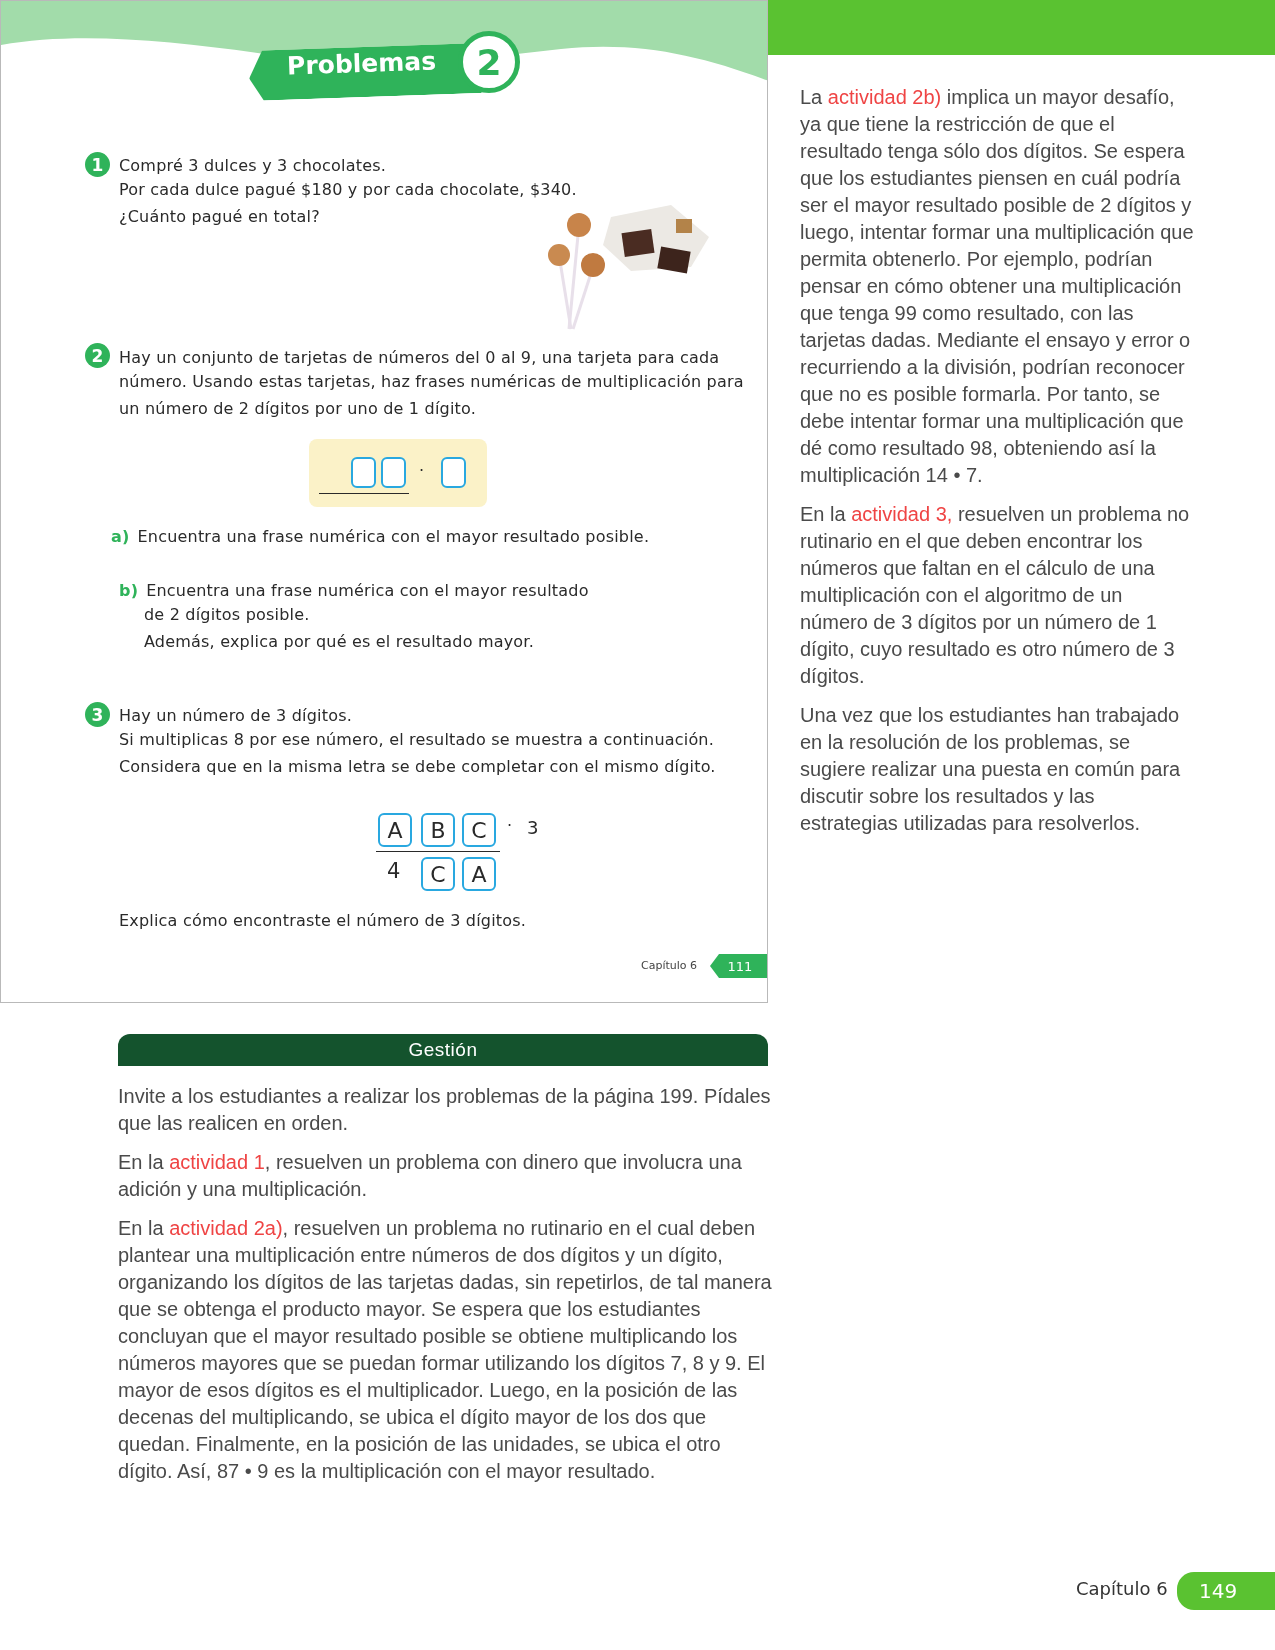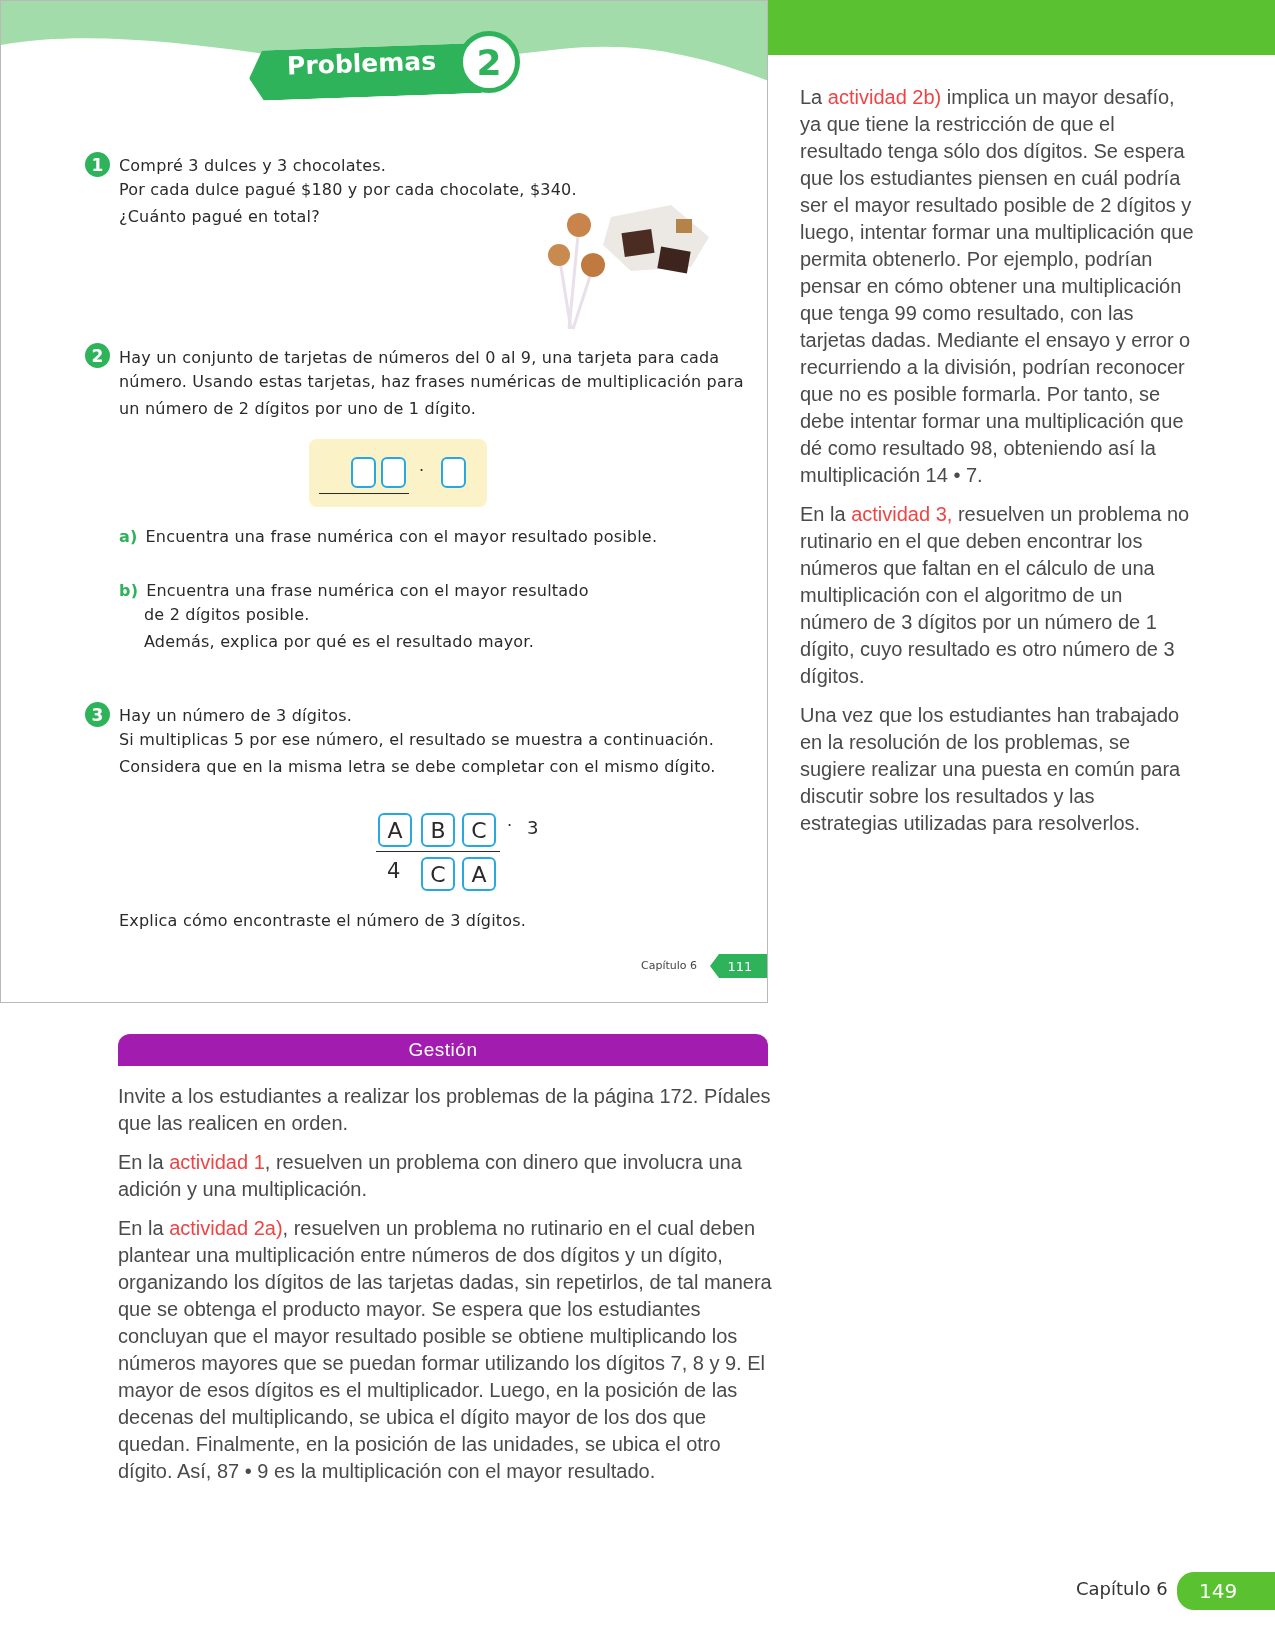--- a/index.html
+++ b/index.html
@@ -77,21 +77,21 @@
 
   .guide-text {
     position: absolute; font-family: "Liberation Sans", sans-serif;
     font-size: 20px; line-height: 27px; color: #4a4a4a;
   }
   .guide-text b { color: #ef4444; font-weight: 400; }
   .guide-text p { margin-bottom: 12px; }
 
   .gestion-bar {
     position: absolute; left: 118px; top: 1034px; width: 650px; height: 32px;
-    background: #a21caf; border-radius: 12px 12px 0 0;
+    background: #14532d; border-radius: 12px 12px 0 0;
     color: #fff; font-size: 19px; display: flex; align-items: center; justify-content: center;
     font-family: "Liberation Sans", sans-serif; letter-spacing: 0.5px;
   }
 
   .page-footer-label {
     position: absolute; left: 1076px; top: 1578px; font-size: 18px; color: #333;
     font-family: "DejaVu Sans", sans-serif;
   }
   .page-footer-num {
     position: absolute; left: 1177px; top: 1572px; width: 98px; height: 38px;
@@ -137,33 +137,33 @@
     <div>número. Usando estas tarjetas, haz frases numéricas de multiplicación para</div>
     <div style="margin-top:3px;">un número de 2 dígitos por uno de 1 dígito.</div>
   </div>
   <div class="card-panel">
     <div class="digit-box small-box" style="left:42px;top:18px;"></div>
     <div class="digit-box small-box" style="left:72px;top:18px;"></div>
     <div class="dot" style="left:110px;top:22px;">·</div>
     <div class="digit-box small-box" style="left:132px;top:18px;"></div>
     <div class="hline" style="left:10px;top:54px;width:90px;"></div>
   </div>
-  <div class="student-text" style="left:118px;top:524px;">
+  <div class="student-text" style="left:110px;top:524px;">
     <span class="sub-label">a)</span><span>Encuentra una frase numérica con el mayor resultado posible.</span>
   </div>
   <div class="student-text" style="left:118px;top:578px;">
     <div><span class="sub-label">b)</span><span>Encuentra una frase numérica con el mayor resultado</span></div>
     <div style="padding-left:25px;">de 2 dígitos posible.</div>
     <div style="padding-left:25px;margin-top:3px;">Además, explica por qué es el resultado mayor.</div>
   </div>
 
   <div class="num-bullet" style="left:84px;top:701px;">3</div>
   <div class="student-text" style="left:118px;top:703px;">
     <div>Hay un número de 3 dígitos.</div>
-    <div>Si multiplicas 5 por ese número, el resultado se muestra a continuación.</div>
+    <div>Si multiplicas 8 por ese número, el resultado se muestra a continuación.</div>
     <div style="margin-top:3px;">Considera que en la misma letra se debe completar con el mismo dígito.</div>
   </div>
   <div class="digit-box" style="left:377px;top:812px;width:34px;height:34px;">A</div>
   <div class="digit-box" style="left:420px;top:812px;width:34px;height:34px;">B</div>
   <div class="digit-box" style="left:461px;top:812px;width:34px;height:34px;">C</div>
   <div class="dot" style="left:506px;top:815px;">·</div>
   <div class="student-text" style="left:526px;top:815px;font-size:18px;">3</div>
   <div class="hline" style="left:375px;top:850px;width:124px;"></div>
   <div class="student-text" style="left:386px;top:858px;font-size:21px;">4</div>
   <div class="digit-box" style="left:420px;top:856px;width:34px;height:34px;">C</div>
@@ -178,19 +178,19 @@
 
 <div class="guide-text" style="left:800px;top:84px;width:395px;">
   <p><span>La </span><b>actividad 2b)</b><span> implica un mayor desafío, ya que tiene la restricción de que el resultado tenga sólo dos dígitos. Se espera que los estudiantes piensen en cuál podría ser el mayor resultado posible de 2 dígitos y luego, intentar formar una multiplicación que permita obtenerlo. Por ejemplo, podrían pensar en cómo obtener una multiplicación que tenga 99 como resultado, con las tarjetas dadas. Mediante el ensayo y error o recurriendo a la división, podrían reconocer que no es posible formarla. Por tanto, se debe intentar formar una multiplicación que dé como resultado 98, obteniendo así la multiplicación 14 • 7.</span></p>
   <p><span>En la </span><b>actividad 3,</b><span> resuelven un problema no rutinario en el que deben encontrar los números que faltan en el cálculo de una multiplicación con el algoritmo de un número de 3 dígitos por un número de 1 dígito, cuyo resultado es otro número de 3 dígitos.</span></p>
   <p><span>Una vez que los estudiantes han trabajado en la resolución de los problemas, se sugiere realizar una puesta en común para discutir sobre los resultados y las estrategias utilizadas para resolverlos.</span></p>
 </div>
 
 <div class="gestion-bar">Gestión</div>
 
 <div class="guide-text" style="left:118px;top:1083px;width:655px;">
-  <p><span>Invite a los estudiantes a realizar los problemas de la página 172. Pídales que las realicen en orden.</span></p>
+  <p><span>Invite a los estudiantes a realizar los problemas de la página 199. Pídales que las realicen en orden.</span></p>
   <p><span>En la </span><b>actividad 1</b><span>, resuelven un problema con dinero que involucra una adición y una multiplicación.</span></p>
   <p><span>En la </span><b>actividad 2a)</b><span>, resuelven un problema no rutinario en el cual deben plantear una multiplicación entre números de dos dígitos y un dígito, organizando los dígitos de las tarjetas dadas, sin repetirlos, de tal manera que se obtenga el producto mayor. Se espera que los estudiantes concluyan que el mayor resultado posible se obtiene multiplicando los números mayores que se puedan formar utilizando los dígitos 7, 8 y 9. El mayor de esos dígitos es el multiplicador. Luego, en la posición de las decenas del multiplicando, se ubica el dígito mayor de los dos que quedan. Finalmente, en la posición de las unidades, se ubica el otro dígito. Así, 87 • 9 es la multiplicación con el mayor resultado.</span></p>
 </div>
 
 <div class="page-footer-label">Capítulo 6</div>
 <div class="page-footer-num">149</div>
 
 </body></html>

